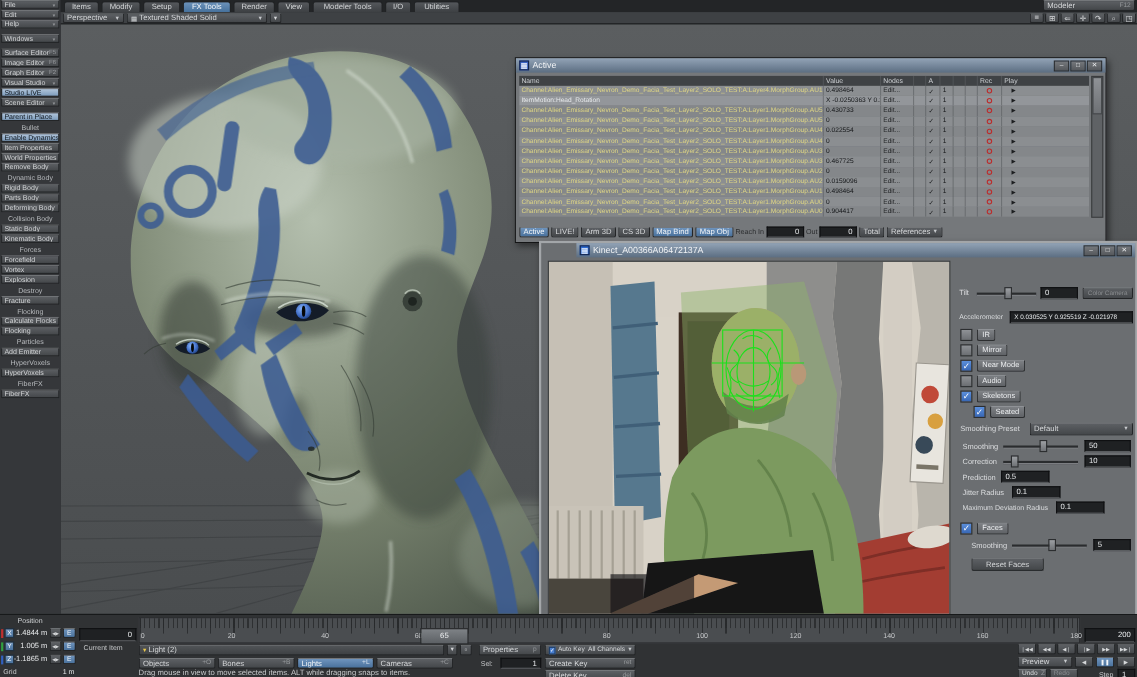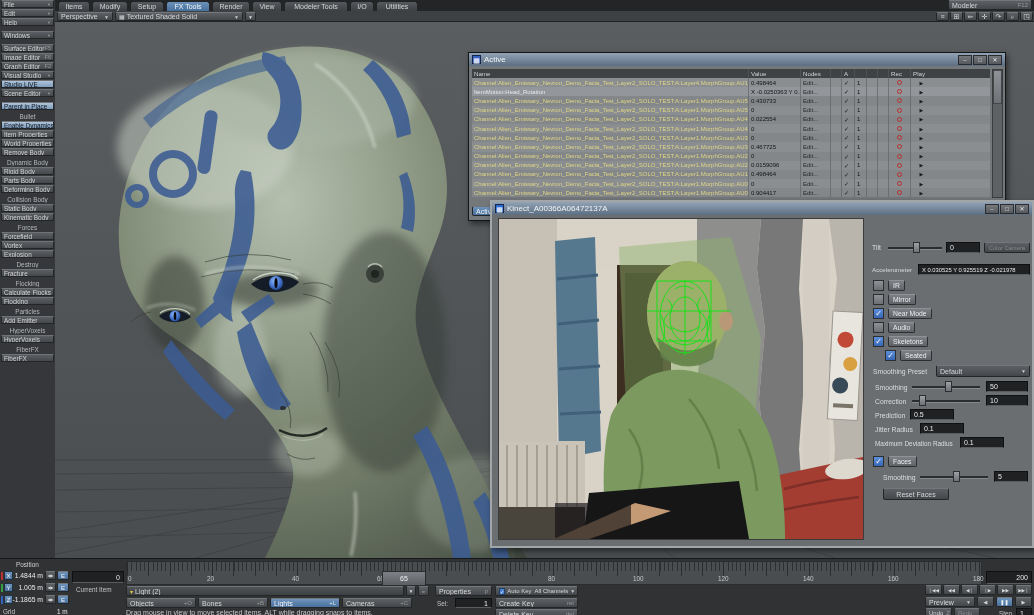--- a/index.html
+++ b/index.html
@@ -625,21 +625,21 @@
       <div class="btn" style="height:10px;">
           <span>Total</span>
         </div>
       <div class="btn" style="height:10px;">
           <span>References</span>
           <span class="arrow">▼</span>
         </div>
     </div>
   </div>
 
-  <div class="win" style="left:490px;top:200px;width:544px;height:348px;background:#6b6e71;border:2px solid #a3a6a9;z-index:4;">
+  <div class="win" style="left:490px;top:219px;width:544px;height:348px;background:#6b6e71;border:2px solid #a3a6a9;z-index:4;padding-left:32px;">
     <div class="titlebar">
       <span class="wicon" style="background:#2a6ad4;">▦</span>
       <span>Kinect_A00366A06472137A</span>
       <span class="wbtns">
         <span class="wbtn">–</span>
         <span class="wbtn">□</span>
         <span class="wbtn">✕</span>
       </span>
     </div>
 

